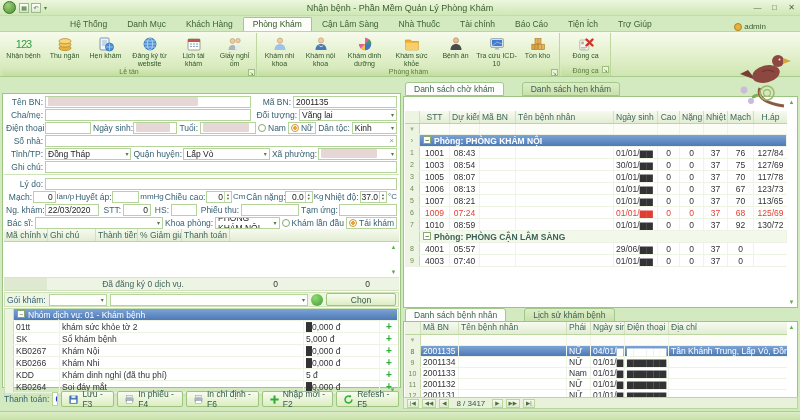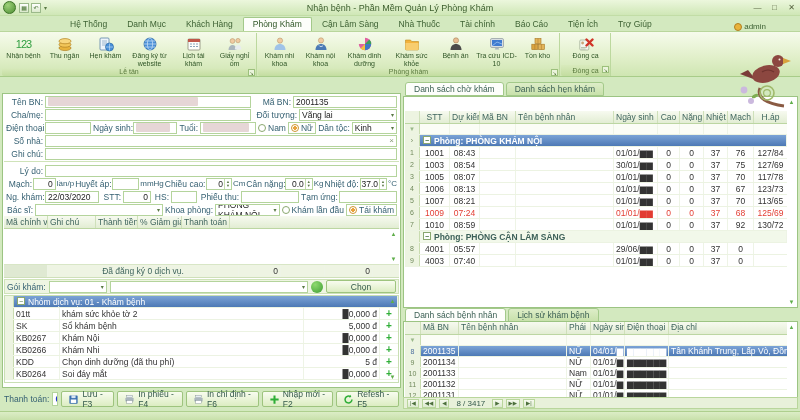--- a/index.html
+++ b/index.html
@@ -80,30 +80,30 @@
 .so-foot{display:flex;height:13px;background:#eef4e3;border-bottom:1px solid #cfe0ba}
 .so-foot .tcell{line-height:13px;color:#333}
 .so-foot .f1{width:44px;background:#dfe9d2}
 .so-foot .fsum{flex:1;text-align:center;color:#3f655d}
 
 .gkrow{display:flex;align-items:center;height:15px;gap:3px;background:#eef5e2;border:1px solid #cfe3b9;margin:1px 0;padding:0 2px}
 .gplus{width:12px;height:12px;border-radius:50%;background:radial-gradient(circle at 35% 30%,#8fd96f,#3e9e33);color:#fff;font-size:9px;line-height:12px;text-align:center;font-weight:bold;flex:none}
 .btn{display:flex;align-items:center;justify-content:center;gap:3px;background:linear-gradient(#f8fcef,#dcedc2);border:1px solid #9ec47e;border-radius:2px;color:#33594a;font-size:8.5px;height:16px;padding:0 6px}
 .gk-chon{height:13px;width:70px}
 
-.ct .c-ind{width:9px}.ct .c-code{width:46px}.ct .c-name{flex:1}.ct .c-price{width:76px;text-align:right}.ct .c-plus{width:18px;text-align:center;color:#2fae37;font-weight:bold;font-size:10px;border-right:none}
+.ct .c-ind{width:9px}.ct .c-code{width:46px}.ct .c-name{flex:1}.ct .c-price{width:76px;}.ct .c-plus{width:18px;text-align:center;color:#2fae37;font-weight:bold;font-size:10px;border-right:none}
 .ct .trow.group .c-glab{background:linear-gradient(#7ba3d6,#4d79b5);color:#fff;font-weight:normal}
 .ct-wrap{position:relative;border:1px solid #c9dfb4;margin-top:1px;height:88px;overflow:hidden}
 
 .bottom-bar{position:absolute;left:2px;top:389px;width:399px;height:20px;display:flex;align-items:center;gap:3px;padding:0 2px}
 .bb-inp{flex:1;height:14px}
 .bb-val{margin-left:auto;color:#2233cc;font-weight:bold}
 .bic{width:11px;height:11px;flex:none}
 
-.rtabs{position:absolute;display:flex;gap:2px}
+.rtabs{position:absolute;display:flex;gap:18px}
 .rtab{height:14px;padding:0 8px;display:flex;align-items:center;font-size:8.5px;color:#3c6054;background:linear-gradient(#ddedc8,#c8e1ab);border:1px solid #a3c98a;border-radius:3px 3px 0 0}
 .rtab.active{background:#fdfefb}
 .right-top{left:403px;top:96px;width:395px;height:212px}
 .right-bottom{left:403px;top:321px;width:395px;height:88px}
 .wt-host{position:absolute;left:1px;right:10px;top:14px}
 .wt .c-ind{width:15px}.wt .c-stt{width:30px;text-align:center}.wt .c-du_kien{width:30px;text-align:center}.wt .c-ma_bn{width:36px}.wt .c-ten{flex:1}.wt .c-ngay_sinh{width:44px}.wt .c-cao{width:22px;text-align:center}.wt .c-nang{width:24px;text-align:center}.wt .c-nhiet{width:24px;text-align:center}.wt .c-mach{width:26px;text-align:center}.wt .c-hap{width:33px;text-align:center;border-right:none}
 .pt-host{position:absolute;left:1px;right:10px;top:0}
 .pt .c-ind{width:16px}.pt .c-ma_bn{width:38px}.pt .c-ten{flex:1}.pt .c-phai{width:24px}.pt .c-ngay_sinh{width:34px}.pt .c-dien_thoai{width:44px}.pt .c-dia_chi{width:118px;border-right:none}
 .pt .trow{height:11px}.pt .tcell{line-height:11px}
 .pager{position:absolute;left:403px;top:397px;width:395px;height:12px;background:#e8f1da;border:1px solid #b9d69c;display:flex;align-items:center;gap:3px;padding:0 3px;font-size:7px;color:#4c6f3c}
@@ -387,20 +387,37 @@
           <b class="da">▾</b>
         </span>
     </div>
     <div class="frow">
       <span class="lab" style="width:37px">Số nhà:</span>
       <span class="inp" style="flex:1">
           <span class="clr">×</span>
         </span>
     </div>
     <div class="frow">
+      <span class="lab" style="width:37px">Tỉnh/TP:</span>
+      <span class="sel" style="flex:1.1">
+          <span>Đồng Tháp</span>
+          <b class="da">▾</b>
+        </span>
+      <span class="lab" style="width:48px">Quận huyện:</span>
+      <span class="sel" style="flex:1.1">
+          <span>Lấp Vò</span>
+          <b class="da">▾</b>
+        </span>
+      <span class="lab" style="width:44px">Xã phường:</span>
+      <span class="sel" style="flex:1">
+          <i class="rp" style="width:56px"></i>
+          <b class="da">▾</b>
+        </span>
+    </div>
+    <div class="frow">
       <span class="lab" style="width:37px">Ghi chú:</span>
       <span class="inp" style="flex:1"></span>
     </div>
     <div class="divline"></div>
     <div class="frow">
       <span class="lab" style="width:37px">Lý do:</span>
       <span class="inp" style="flex:1"></span>
     </div>
     <div class="frow" style="gap:1px">
       <span class="lab" style="width:26px">Mạch:</span>
@@ -542,21 +559,21 @@
           <div class="trow ">
             <span class="tcell c-ind"></span>
             <span class="tcell c-code">KB0266</span>
             <span class="tcell c-name">Khám Nhi</span>
             <span class="tcell c-price">█0,000 đ</span>
             <span class="tcell c-plus">+</span>
           </div>
           <div class="trow ">
             <span class="tcell c-ind"></span>
             <span class="tcell c-code">KDD</span>
-            <span class="tcell c-name">Chọn dinh dưỡng (đã thu phí)</span>
+            <span class="tcell c-name">Khám dinh nghỉ (đã thu phí)</span>
             <span class="tcell c-price">5 đ</span>
             <span class="tcell c-plus">+</span>
           </div>
           <div class="trow ">
             <span class="tcell c-ind"></span>
             <span class="tcell c-code">KB0264</span>
             <span class="tcell c-name">Soi đáy mắt</span>
             <span class="tcell c-price">█0,000 đ</span>
             <span class="tcell c-plus">+</span>
           </div>

